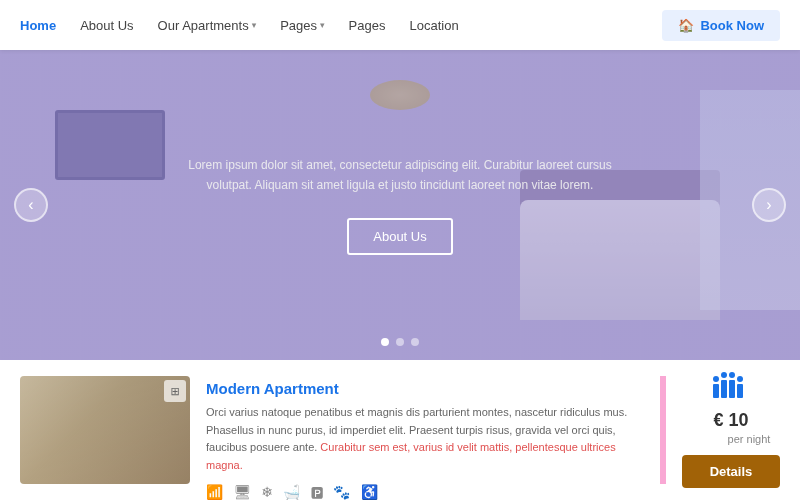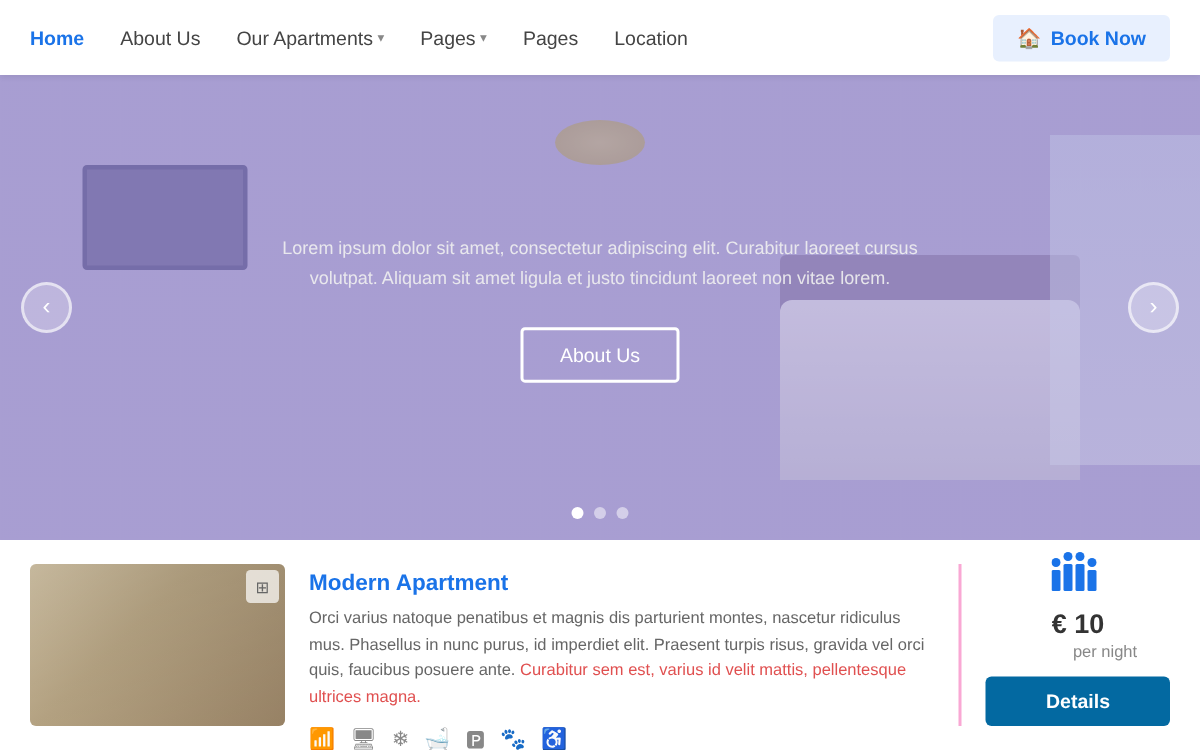--- a/index.html
+++ b/index.html
@@ -277,47 +277,47 @@
     .card-amenities {
       display: flex;
       gap: 10px;
       font-size: 14px;
       color: #888;
     }
     .card-pricing {
       display: flex;
       flex-direction: column;
       align-items: center;
-      justify-content: flex-end;
+      justify-content: center;
       min-width: 120px;
-      border-left: 2px solid #f9a8d4;
+      border-left: 6px solid #f9a8d4;
       padding-left: 16px;
       gap: 6px;
     }
     .price-icon {
       font-size: 22px;
       color: #1a73e8;
       letter-spacing: -2px;
     }
     .price-amount {
       font-size: 18px;
       font-weight: 700;
       color: #333;
     }
     .price-per {
       font-size: 11px;
       color: #888;
       margin-top: -4px;
       padding-left: 36px;
     }
     .details-btn {
-      background: #0369a1;
+      background: #a16207;
       color: #fff;
       border: none;
-      padding: 9px 40px;
+      padding: 9px 15px;
       border-radius: 4px;
       font-size: 13px;
       font-weight: 600;
       cursor: pointer;
       margin-top: 4px;
       width: 100%;
     }
   </style>
 </head>
 <body>

